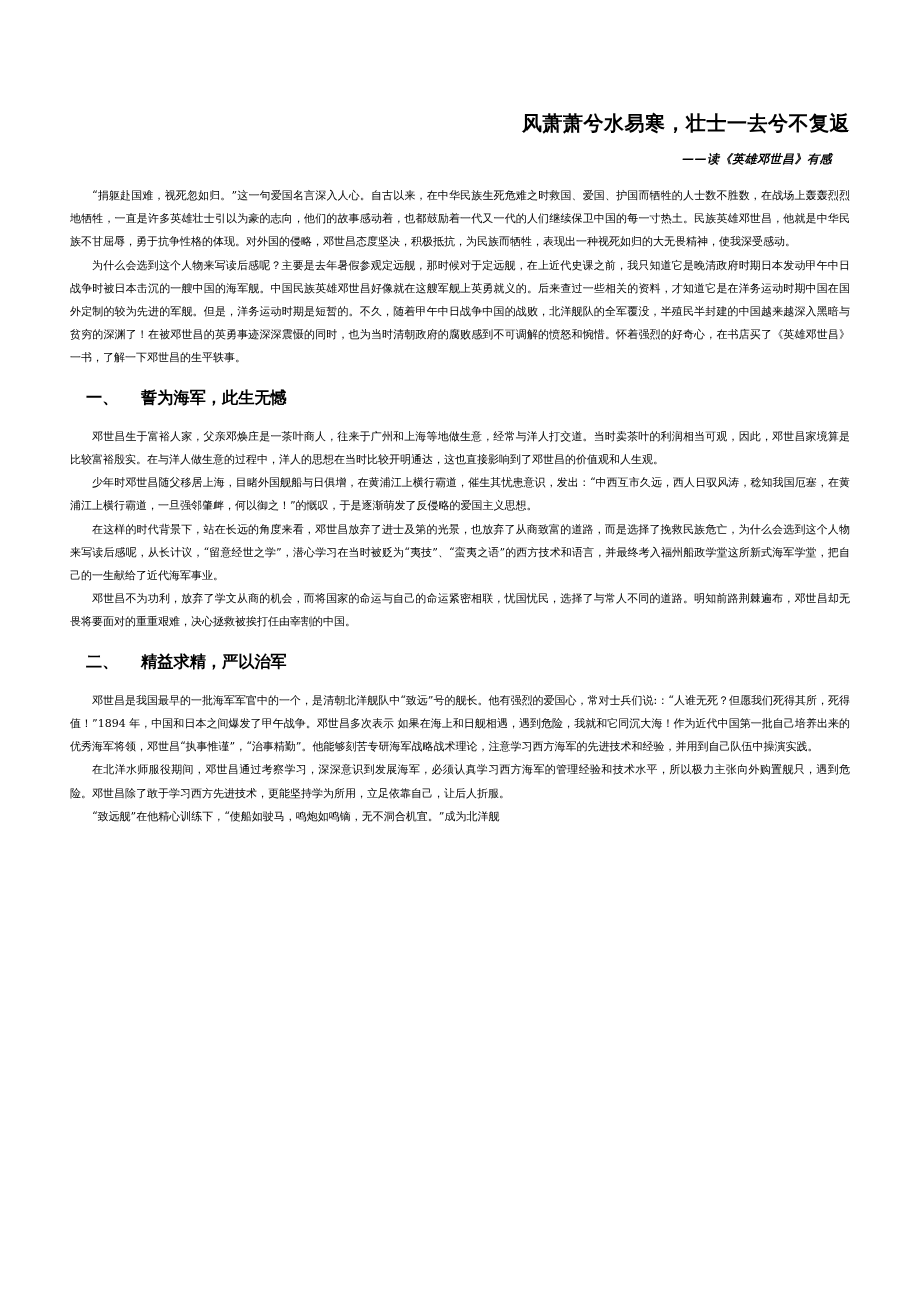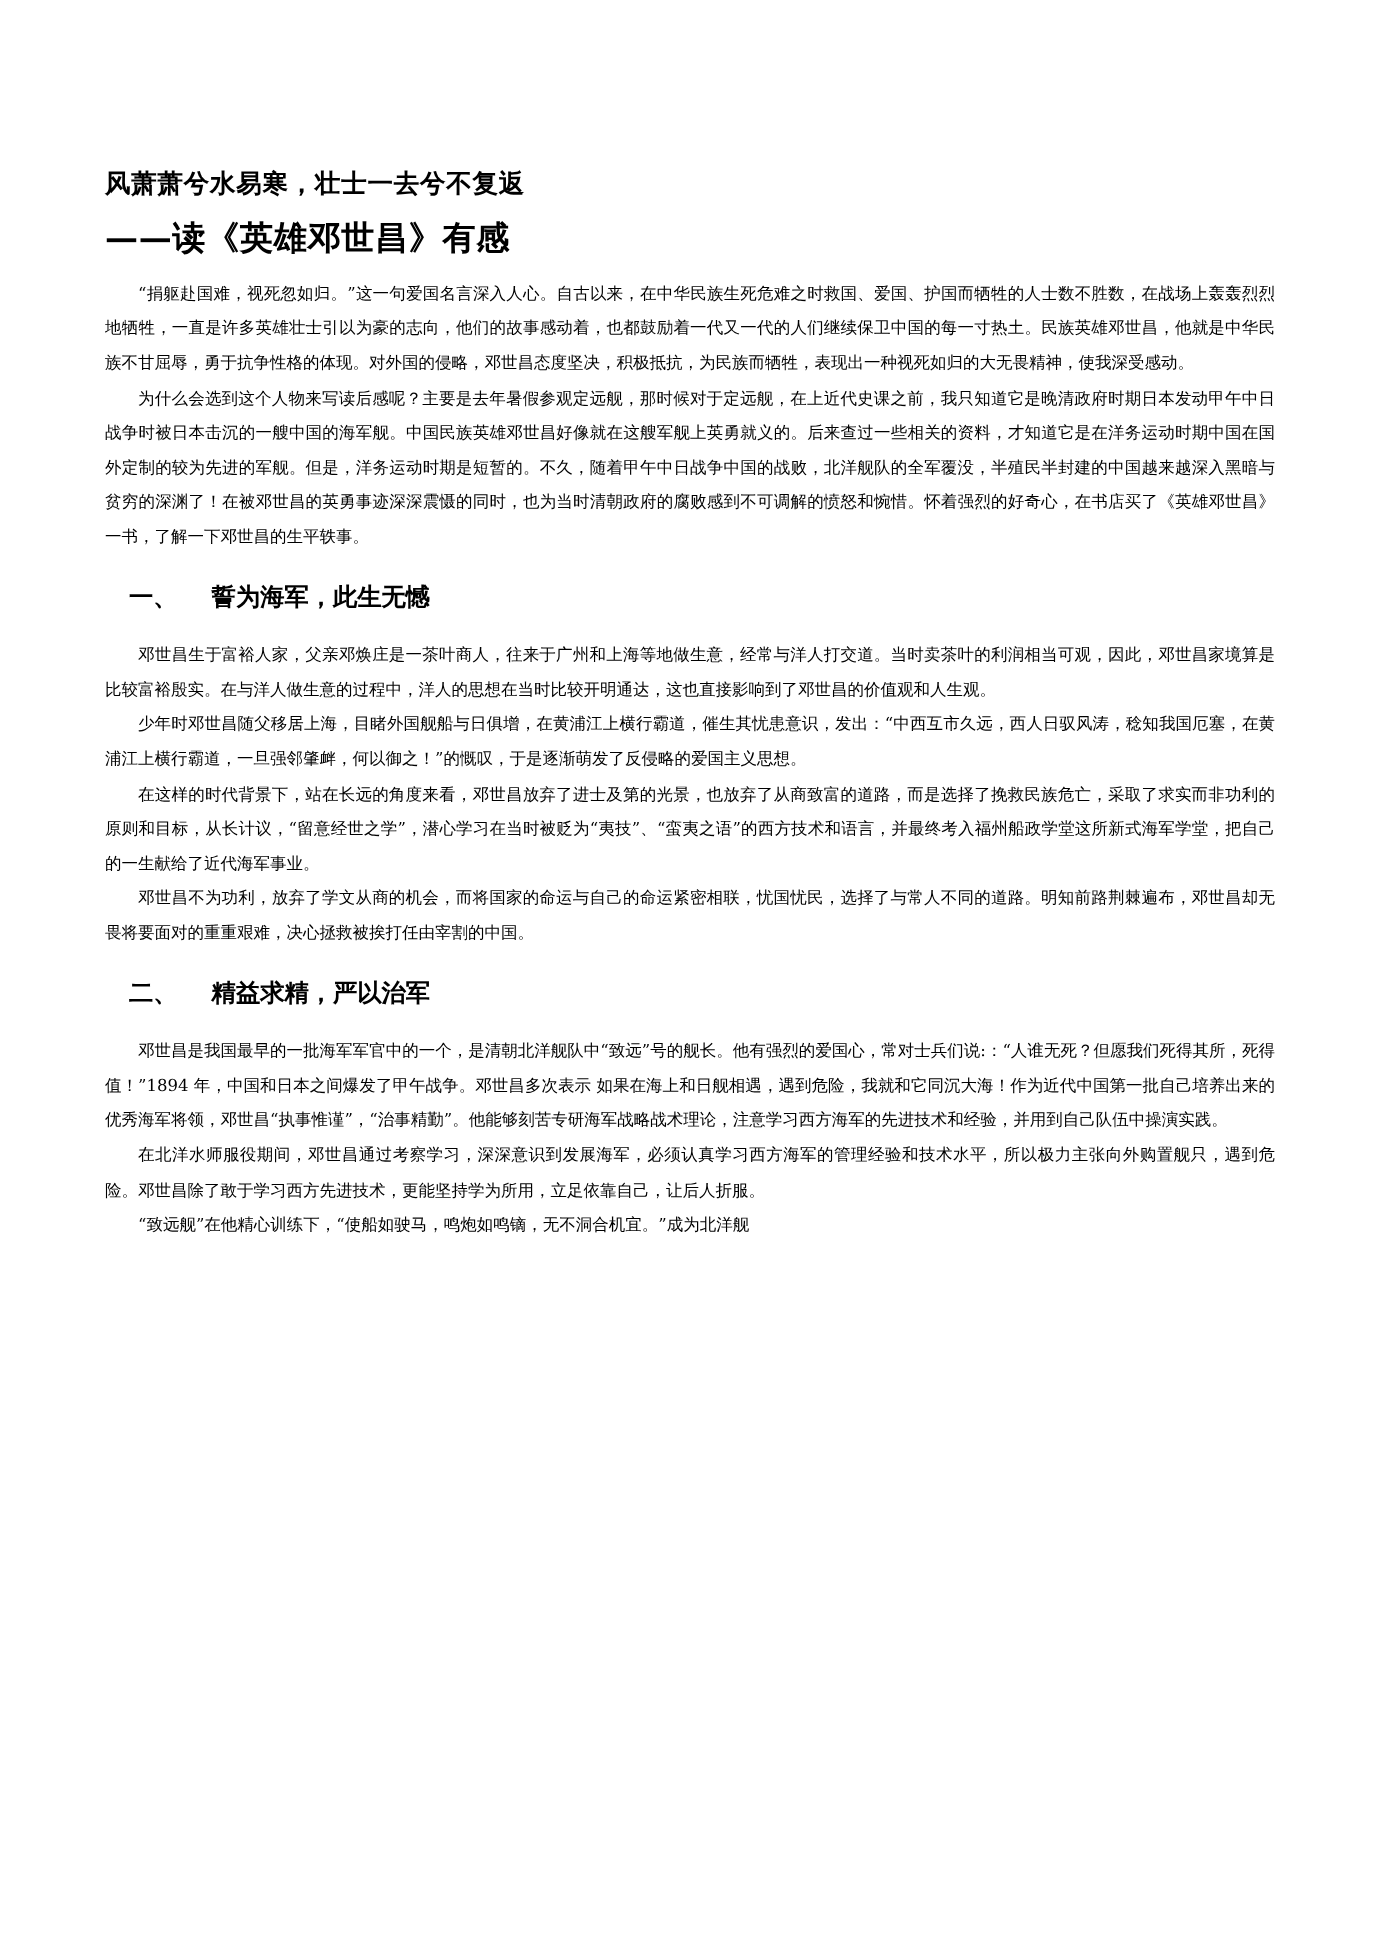--- a/index.html
+++ b/index.html
@@ -26,38 +26,39 @@
   }
 
   .content {
     position: absolute;
     left: 70px;
     top: 108px;
     width: 780px;
   }
 
   .doc-title {
-    font-size: 17px;
+    font-size: 20px;
     font-weight: bold;
-    text-align: left;
+    text-align: right;
     line-height: 30px;
     letter-spacing: 0.5px;
     margin: 0 0 6px 0;
     font-family: "DejaVu Serif", "Liberation Serif", serif;
   }
 
   .doc-subtitle {
-    font-size: 22px;
+    font-size: 12px;
     font-weight: bold;
-    text-align: left;
+    text-align: right;
     line-height: 30px;
     letter-spacing: 0.5px;
     margin: 0 0 10px 0;
     padding-right: 18px;
     font-family: "DejaVu Serif", "Liberation Serif", serif;
+    font-style: italic;
   }
 
   p.body-para {
     font-size: 11px;
     line-height: 23.2px;
     text-align: justify;
     text-justify: inter-ideograph;
     text-indent: 2em;
     margin: 0;
     letter-spacing: 0;
@@ -87,21 +88,21 @@
     <h1 class="doc-title">风萧萧兮水易寒，壮士一去兮不复返</h1>
 
     <div class="doc-subtitle">——读《英雄邓世昌》有感</div>
 
     <div id="body-blocks">
         <p class="body-para">“捐躯赴国难，视死忽如归。”这一句爱国名言深入人心。自古以来，在中华民族生死危难之时救国、爱国、护国而牺牲的人士数不胜数，在战场上轰轰烈烈地牺牲，一直是许多英雄壮士引以为豪的志向，他们的故事感动着，也都鼓励着一代又一代的人们继续保卫中国的每一寸热土。民族英雄邓世昌，他就是中华民族不甘屈辱，勇于抗争性格的体现。对外国的侵略，邓世昌态度坚决，积极抵抗，为民族而牺牲，表现出一种视死如归的大无畏精神，使我深受感动。</p>
         <p class="body-para">为什么会选到这个人物来写读后感呢？主要是去年暑假参观定远舰，那时候对于定远舰，在上近代史课之前，我只知道它是晚清政府时期日本发动甲午中日战争时被日本击沉的一艘中国的海军舰。中国民族英雄邓世昌好像就在这艘军舰上英勇就义的。后来查过一些相关的资料，才知道它是在洋务运动时期中国在国外定制的较为先进的军舰。但是，洋务运动时期是短暂的。不久，随着甲午中日战争中国的战败，北洋舰队的全军覆没，半殖民半封建的中国越来越深入黑暗与贫穷的深渊了！在被邓世昌的英勇事迹深深震慑的同时，也为当时清朝政府的腐败感到不可调解的愤怒和惋惜。怀着强烈的好奇心，在书店买了《英雄邓世昌》一书，了解一下邓世昌的生平轶事。</p>
         <h2 class="section-heading"><span class="sec-num">一、</span><span>誓为海军，此生无憾</span></h2>
         <p class="body-para">邓世昌生于富裕人家，父亲邓焕庄是一茶叶商人，往来于广州和上海等地做生意，经常与洋人打交道。当时卖茶叶的利润相当可观，因此，邓世昌家境算是比较富裕殷实。在与洋人做生意的过程中，洋人的思想在当时比较开明通达，这也直接影响到了邓世昌的价值观和人生观。</p>
         <p class="body-para">少年时邓世昌随父移居上海，目睹外国舰船与日俱增，在黄浦江上横行霸道，催生其忧患意识，发出：“中西互市久远，西人日驭风涛，稔知我国厄塞，在黄浦江上横行霸道，一旦强邻肇衅，何以御之！”的慨叹，于是逐渐萌发了反侵略的爱国主义思想。</p>
-        <p class="body-para">在这样的时代背景下，站在长远的角度来看，邓世昌放弃了进士及第的光景，也放弃了从商致富的道路，而是选择了挽救民族危亡，采取了求实而非功利的原则和目标，从长计议，“留意经世之学”，潜心学习在当时被贬为“夷技”、“蛮夷之语”的西方技术和语言，并最终考入福州船政学堂这所新式海军学堂，把自己的一生献给了近代海军事业。</p>
+        <p class="body-para">在这样的时代背景下，站在长远的角度来看，邓世昌放弃了进士及第的光景，也放弃了从商致富的道路，而是选择了挽救民族危亡，为什么会选到这个人物来写读后感呢，从长计议，“留意经世之学”，潜心学习在当时被贬为“夷技”、“蛮夷之语”的西方技术和语言，并最终考入福州船政学堂这所新式海军学堂，把自己的一生献给了近代海军事业。</p>
         <p class="body-para">邓世昌不为功利，放弃了学文从商的机会，而将国家的命运与自己的命运紧密相联，忧国忧民，选择了与常人不同的道路。明知前路荆棘遍布，邓世昌却无畏将要面对的重重艰难，决心拯救被挨打任由宰割的中国。</p>
         <h2 class="section-heading"><span class="sec-num">二、</span><span>精益求精，严以治军</span></h2>
         <p class="body-para">邓世昌是我国最早的一批海军军官中的一个，是清朝北洋舰队中“致远”号的舰长。他有强烈的爱国心，常对士兵们说:：“人谁无死？但愿我们死得其所，死得值！”1894 年，中国和日本之间爆发了甲午战争。邓世昌多次表示 如果在海上和日舰相遇，遇到危险，我就和它同沉大海！作为近代中国第一批自己培养出来的优秀海军将领，邓世昌“执事惟谨”，“治事精勤”。他能够刻苦专研海军战略战术理论，注意学习西方海军的先进技术和经验，并用到自己队伍中操演实践。</p>
         <p class="body-para">在北洋水师服役期间，邓世昌通过考察学习，深深意识到发展海军，必须认真学习西方海军的管理经验和技术水平，所以极力主张向外购置舰只，遇到危险。邓世昌除了敢于学习西方先进技术，更能坚持学为所用，立足依靠自己，让后人折服。</p>
         <p class="body-para">“致远舰”在他精心训练下，“使船如驶马，鸣炮如鸣镝，无不洞合机宜。”成为北洋舰</p>
       </div>
 
   </div>
 </div>
 

